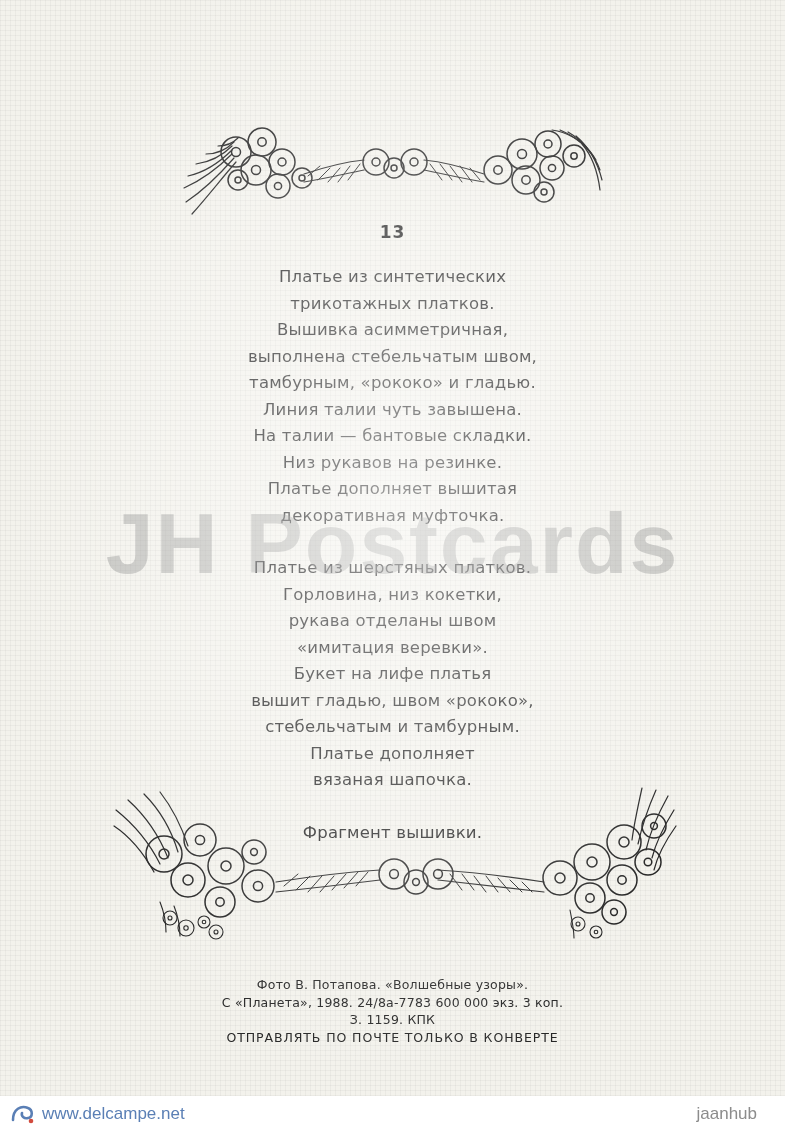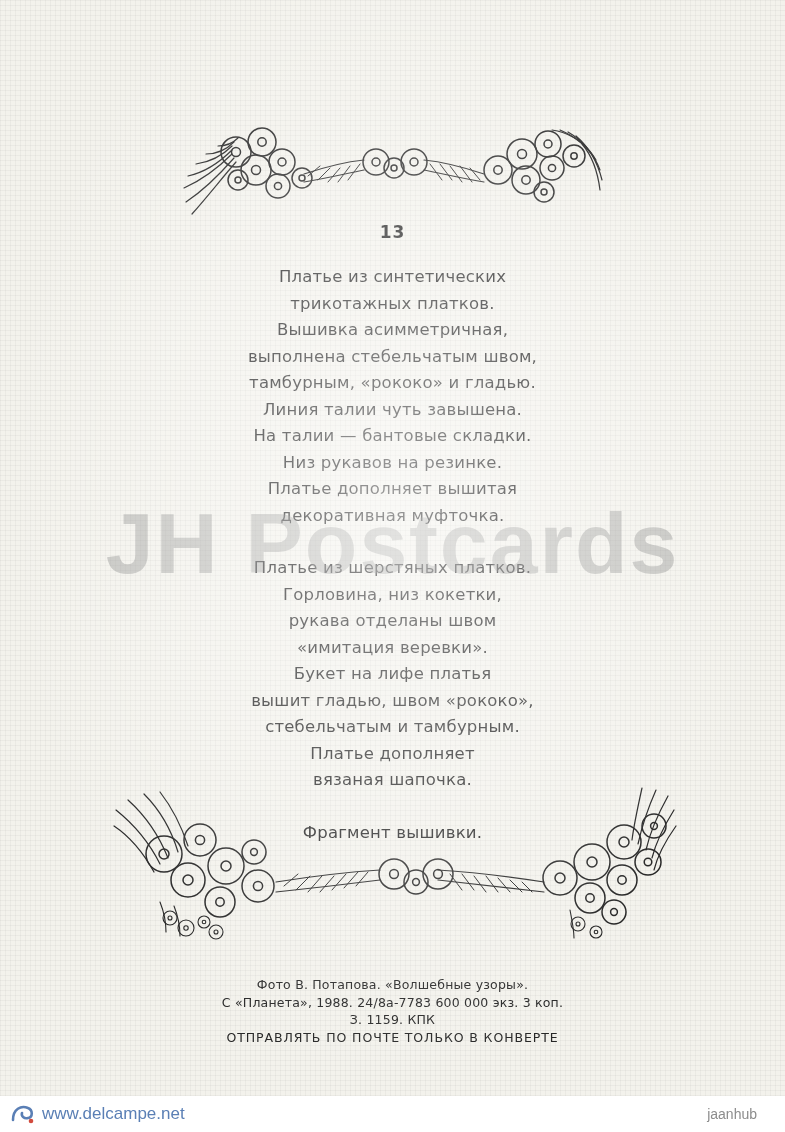--- a/index.html
+++ b/index.html
@@ -113,21 +113,21 @@
     display: flex;
     align-items: center;
     gap: 6px;
     font-family: "Liberation Sans", sans-serif;
     font-size: 17px;
     color: #5a7fb5;
   }
   #delcampe .swirl { display: block; }
   #jaanhub {
     font-family: "Liberation Sans", sans-serif;
-    font-size: 14px;
+    font-size: 17px;
     color: #8c8c8c;
     padding-right: 18px;
   }
 </style>
 </head>
 <body>
 
 <div id="card">
 
   <div class="ornament" id="ornament-top">

